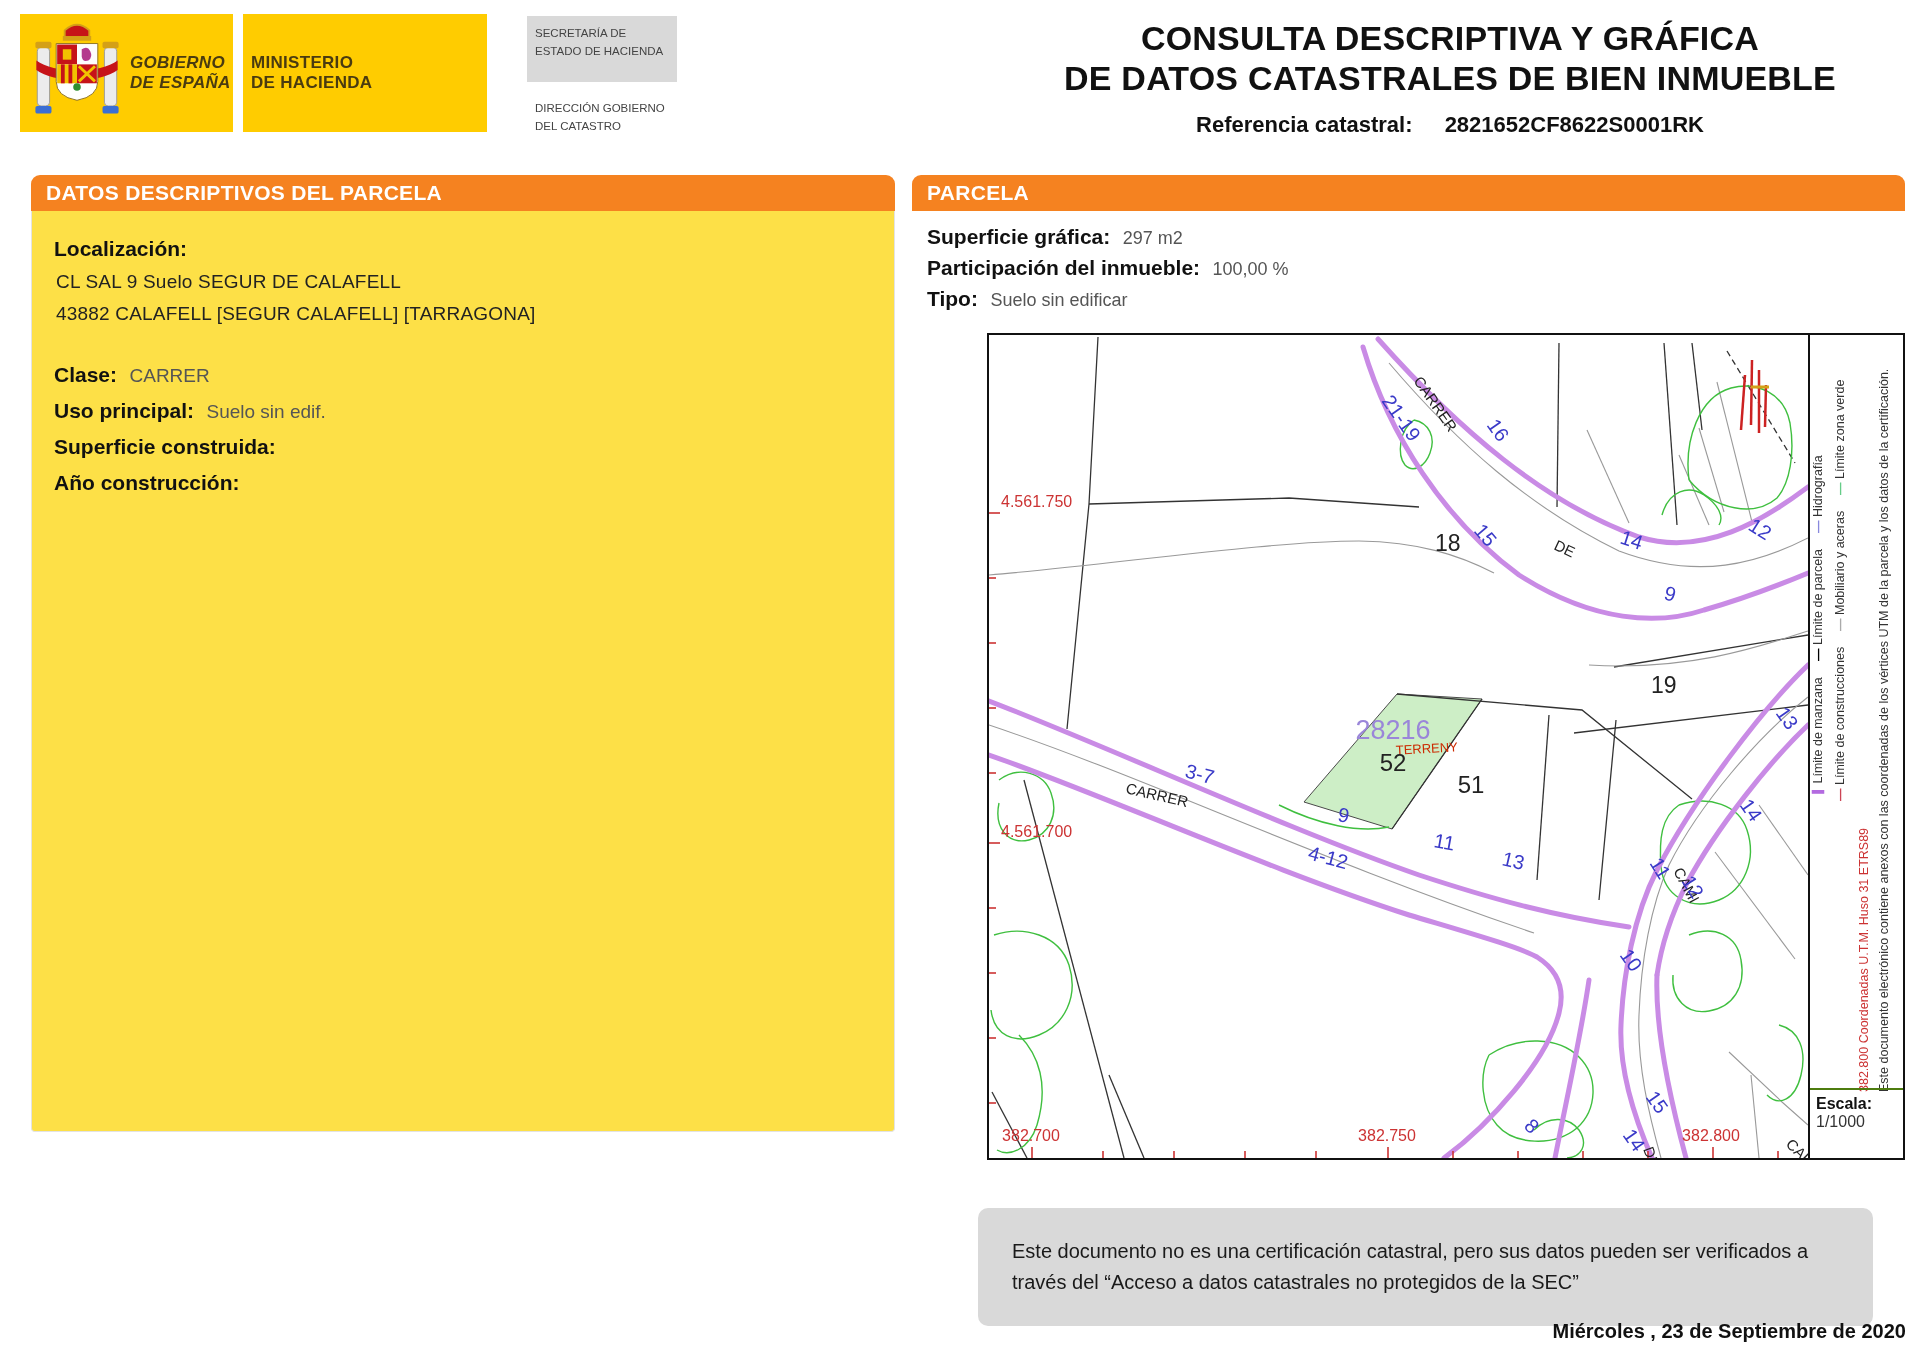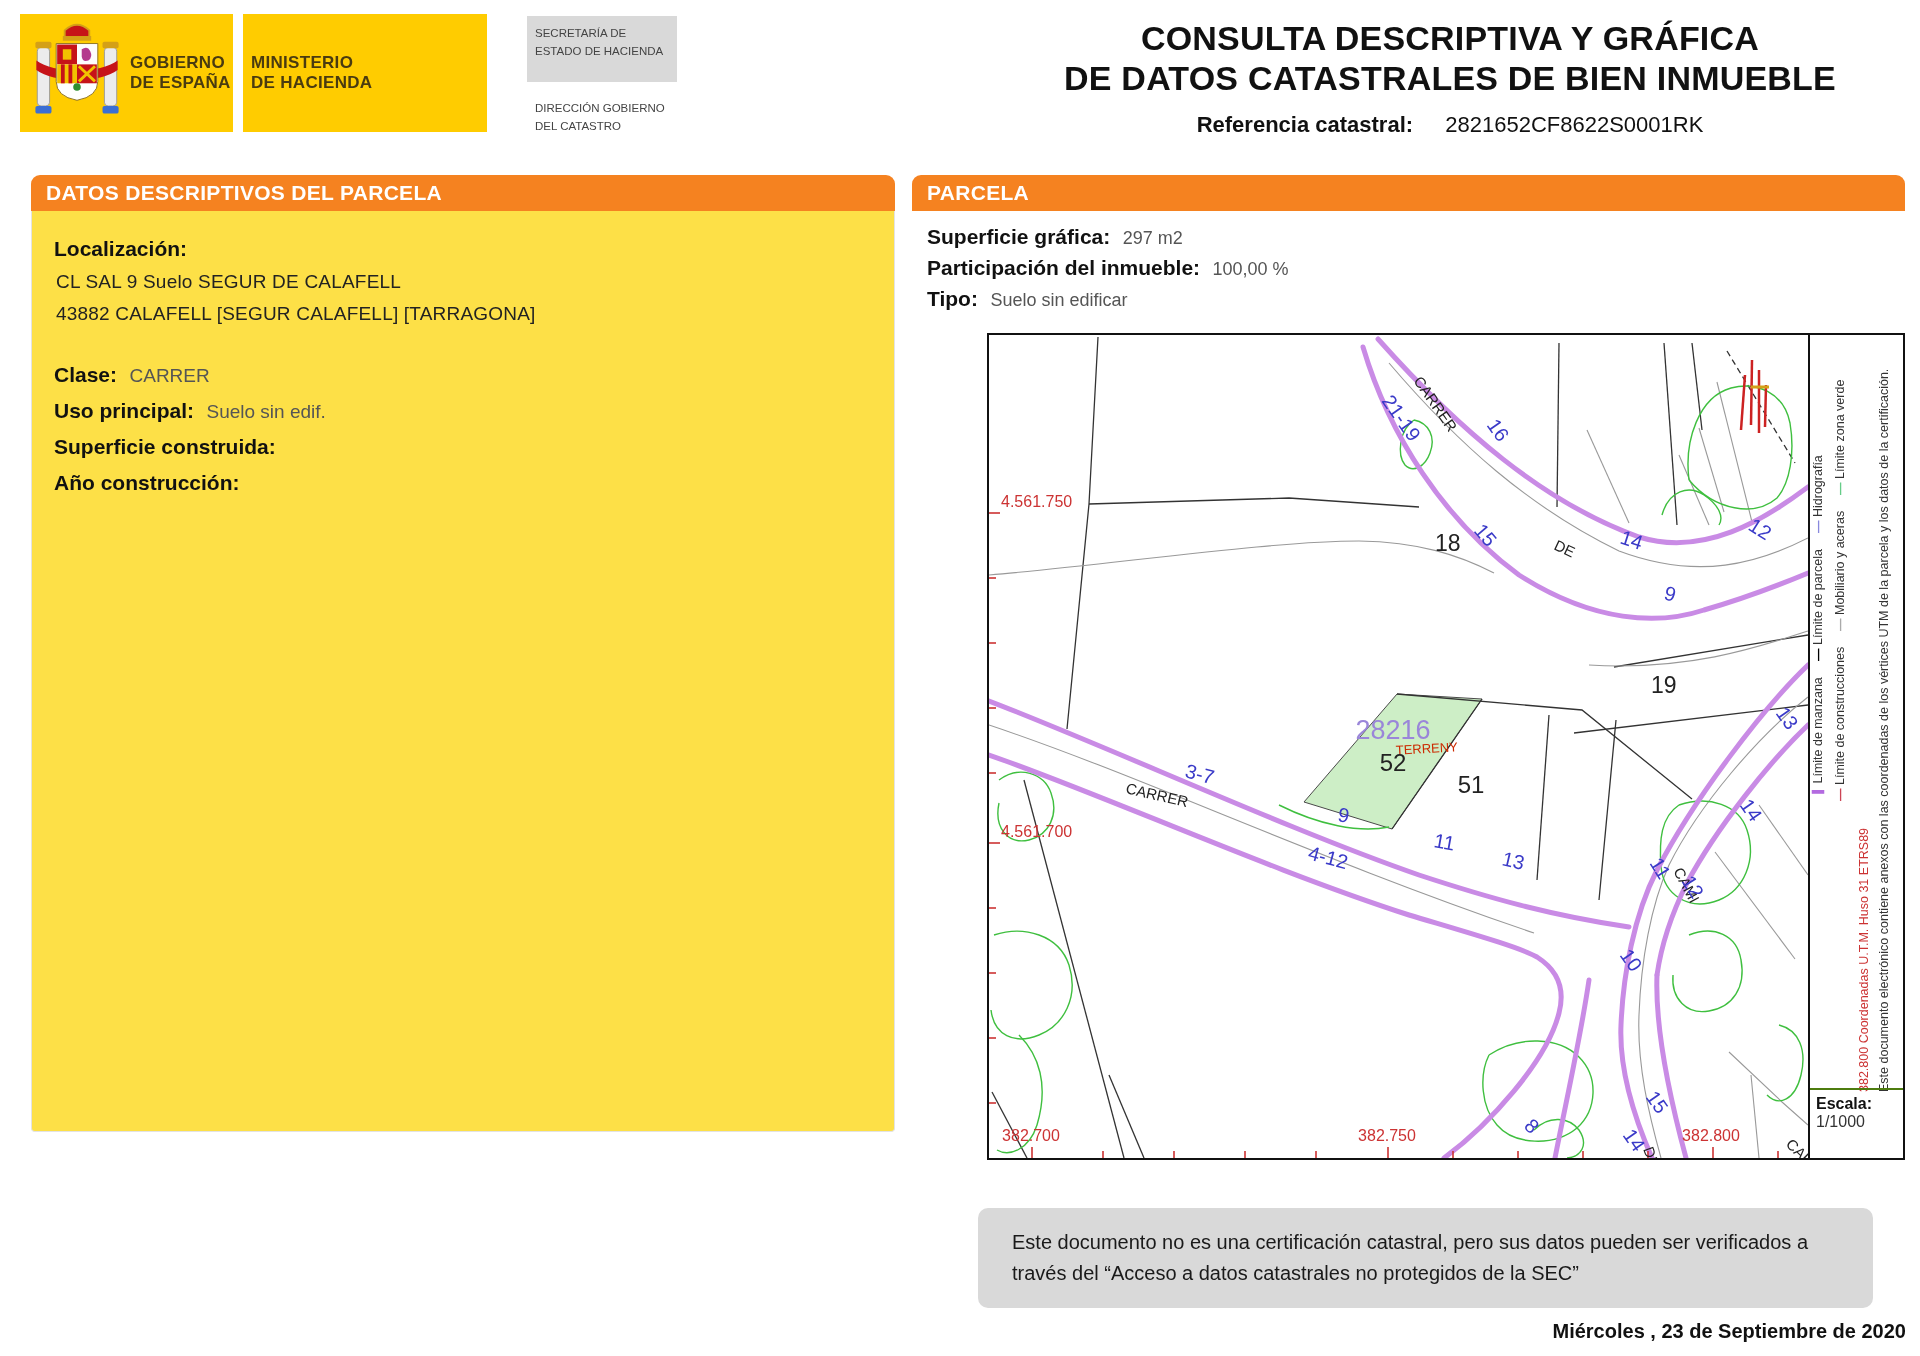--- a/index.html
+++ b/index.html
@@ -2,34 +2,34 @@
 <html><head>
 <meta charset="utf-8">
 <style>
   html,body{margin:0;padding:0;background:#fff;}
   body{font-family:"Liberation Sans",sans-serif;color:#111;}
   .page{position:relative;width:1920px;height:1356px;background:#fff;overflow:hidden;}
 
   
   .logo-block{position:absolute;left:20px;top:14px;display:flex;}
   .logo-box{background:#ffcc00;height:118px;display:flex;align-items:center;}
-  .logo-box.first{width:213px;}
+  .logo-box.first{width:213px;font-style:italic;}
   .logo-box.second{width:244px;margin-left:10px;padding-left:8px;box-sizing:border-box;}
   .gob-text{font-size:17px;font-weight:bold;color:#4a3b10;line-height:1.2;letter-spacing:.3px;}
   .emblem{margin-left:14px;margin-right:10px;}
   .secretaria-box{position:absolute;left:527px;top:16px;width:150px;height:66px;background:#d9d9d9;
     font-size:11.5px;color:#444;padding:9px 8px;box-sizing:border-box;line-height:1.55;}
   .direccion-text{position:absolute;left:535px;top:100px;width:150px;font-size:11.5px;color:#444;line-height:1.55;}
 
   
   .title-block{position:absolute;left:1000px;top:18px;width:900px;text-align:center;}
   .title-line{font-size:34px;font-weight:bold;line-height:1.18;letter-spacing:.2px;}
   .ref-line{margin-top:14px;font-size:22px;}
   .ref-label{font-weight:bold;}
-  .ref-value{margin-left:26px;font-weight:normal;}
+  .ref-value{margin-left:26px;font-weight:bold;}
 
   
   .panel-header{height:36px;background:#f58220;border-radius:9px 9px 0 0;color:#fff;
     font-size:21px;font-weight:bold;line-height:36px;padding-left:15px;letter-spacing:.3px;}
   .panel-header .hvy{font-weight:900;}
   .left-panel{position:absolute;left:31px;top:175px;width:864px;}
   .left-body{border:1px solid #e3e3e3;border-top:none;height:921px;box-sizing:border-box;
     padding:26px 10px 0 22px;background:#fde047;border-radius:0 0 4px 4px;}
   .flabel{font-weight:bold;font-size:21px;color:#111;}
   .fvalue{font-size:19px;color:#555;margin-left:8px;}
@@ -51,21 +51,21 @@
   .vcol .entry{display:inline-block;}
   .vcol .gap{display:inline-block;height:16px;}
   .sw{font-weight:bold;}
   .escala-box{position:absolute;left:0;right:0;bottom:0;height:70px;border-top:2px solid #4d7c0f;
     padding:5px 6px;box-sizing:border-box;}
   .escala-label{font-weight:bold;font-size:16px;}
   .escala-value{font-size:16px;color:#333;}
 
   
   .notice-box{position:absolute;left:978px;top:1208px;width:895px;box-sizing:border-box;background:#d9d9d9;
-    border-radius:10px;padding:19px 34px;font-size:20px;line-height:1.55;color:#1a1a1a;}
+    border-radius:10px;padding:28px 34px;font-size:20px;line-height:1.55;color:#1a1a1a;}
   .doc-date{position:absolute;right:14px;top:1320px;font-size:20px;font-weight:bold;}
 </style>
 </head>
 <body>
 
 <div class="page">
 
   <div class="logo-block">
     <div class="logo-box first">
       <span class="emblem">

